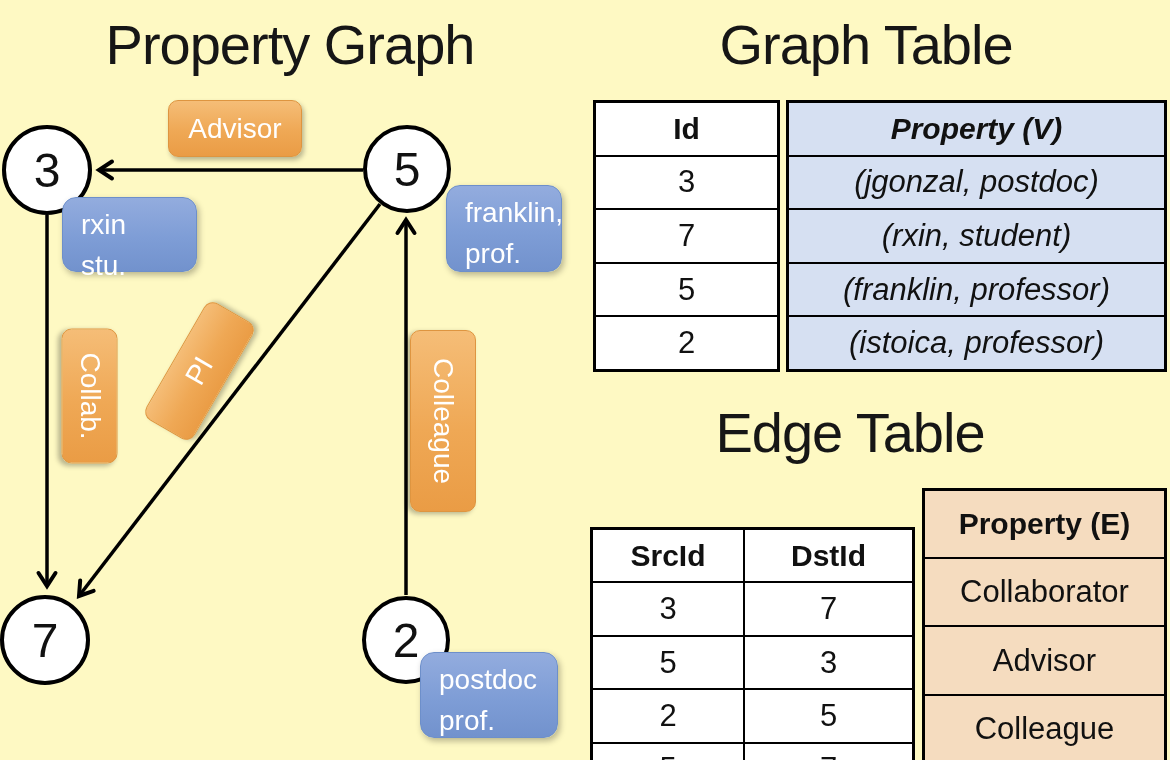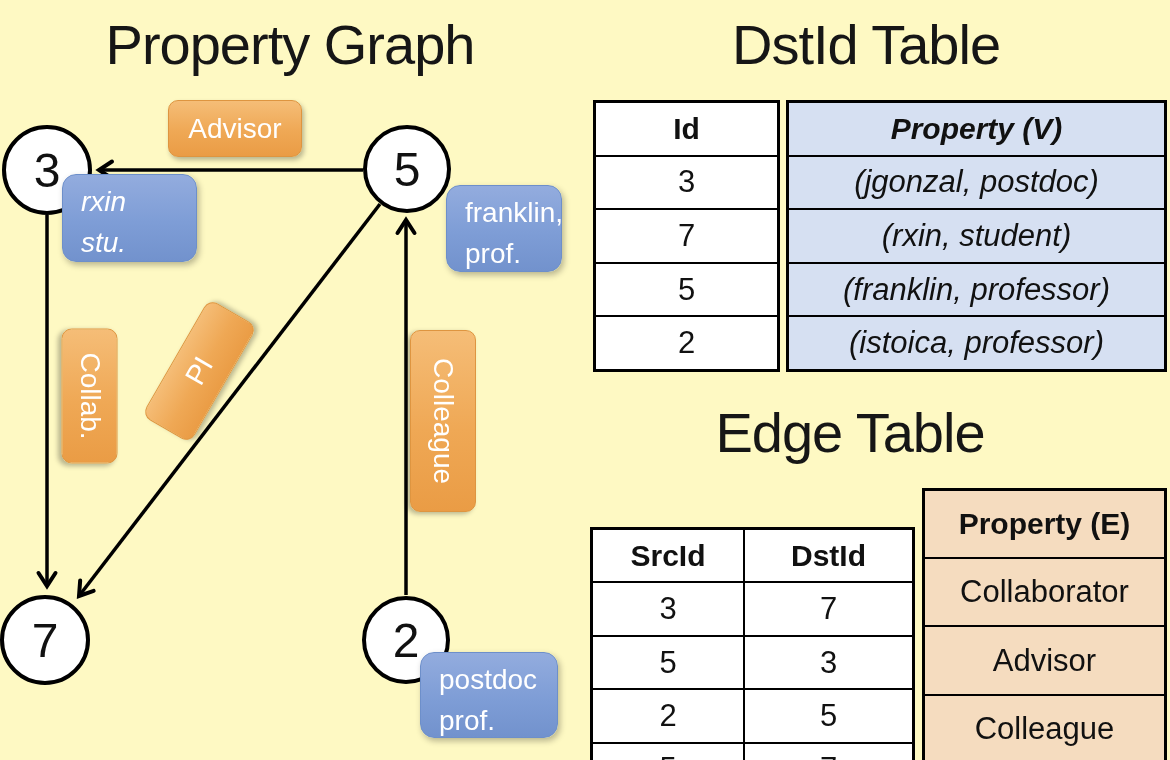--- a/index.html
+++ b/index.html
@@ -91,39 +91,39 @@
   <div class="node" style="left:363px;top:125px;width:88px;height:88px;">
     <span>5</span>
   </div>
   <div class="node" style="left:0px;top:595px;width:90px;height:90px;">
     <span>7</span>
   </div>
   <div class="node" style="left:362px;top:596px;width:88px;height:88px;">
     <span>2</span>
   </div>
 
-  <div class="vbox" style="left:62px;top:174px;width:135px;height:88px;font-style:italic;">
+  <div class="vbox" style="left:62px;top:197px;width:135px;height:75px;">
     <div>rxin</div>
     <div>stu.</div>
   </div>
   <div class="vbox" style="left:400px;top:185px;width:116px;height:87px;margin-left:46px;">
     <div>franklin,</div>
     <div>prof.</div>
   </div>
   <div class="vbox" style="left:420px;top:652px;width:138px;height:86px;">
     <div>postdoc</div>
     <div>prof.</div>
   </div>
 
   <div class="elabel" style="left:168px;top:100px;width:134px;height:57px;">Advisor</div>
   <div class="elabel rot90" style="left:22px;top:368px;width:135px;height:56px;transform:rotate(90deg);">Collab.</div>
   <div class="elabel" style="left:132px;top:343px;width:135px;height:56px;transform:rotate(-60deg);">PI</div>
   <div class="elabel rot90" style="left:352px;top:388px;width:182px;height:66px;transform:rotate(90deg);">Colleague</div>
 
-  <div class="title" style="left:593px;top:12px;width:546px;">DstId Table</div>
+  <div class="title" style="left:593px;top:12px;width:546px;">Graph Table</div>
 
   <div class="tblbox" style="left:593px;top:100px;width:187px;height:272px;">
     <div class="cell head">Id</div>
     <div class="cell">3</div>
     <div class="cell">7</div>
     <div class="cell">5</div>
     <div class="cell">2</div>
   </div>
 
   <div class="tblbox" style="left:786px;top:100px;width:381px;height:272px;">

